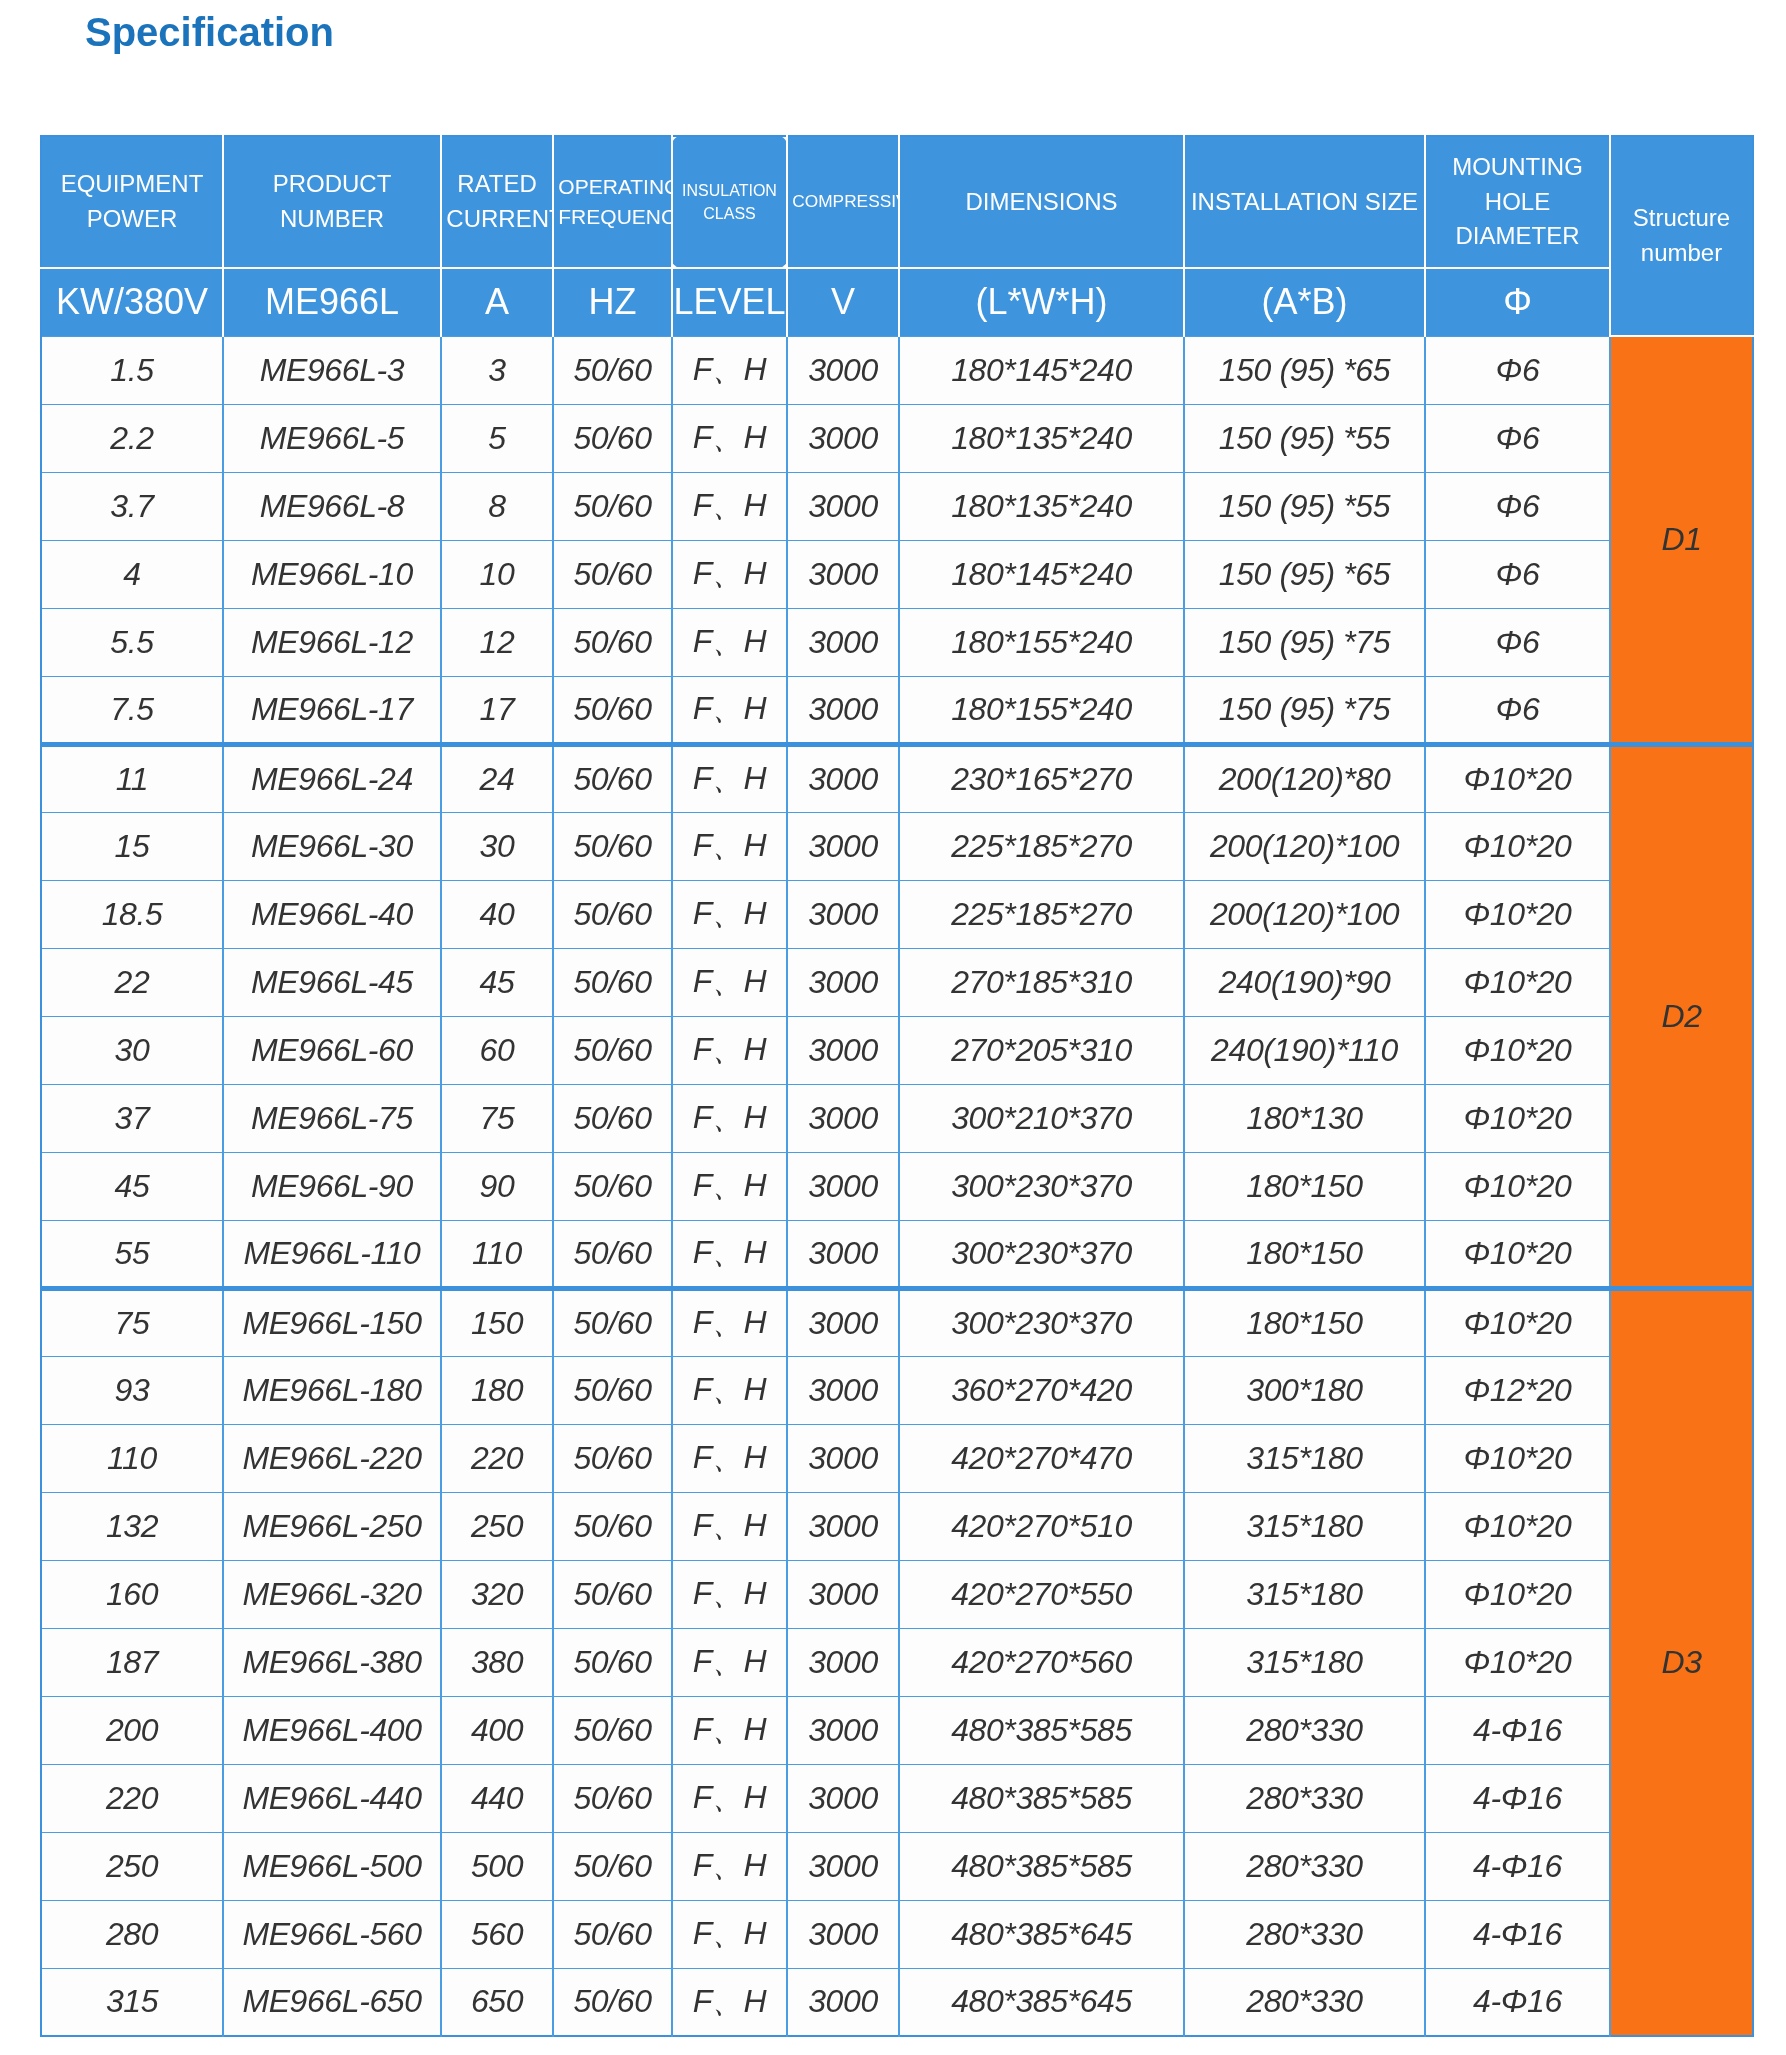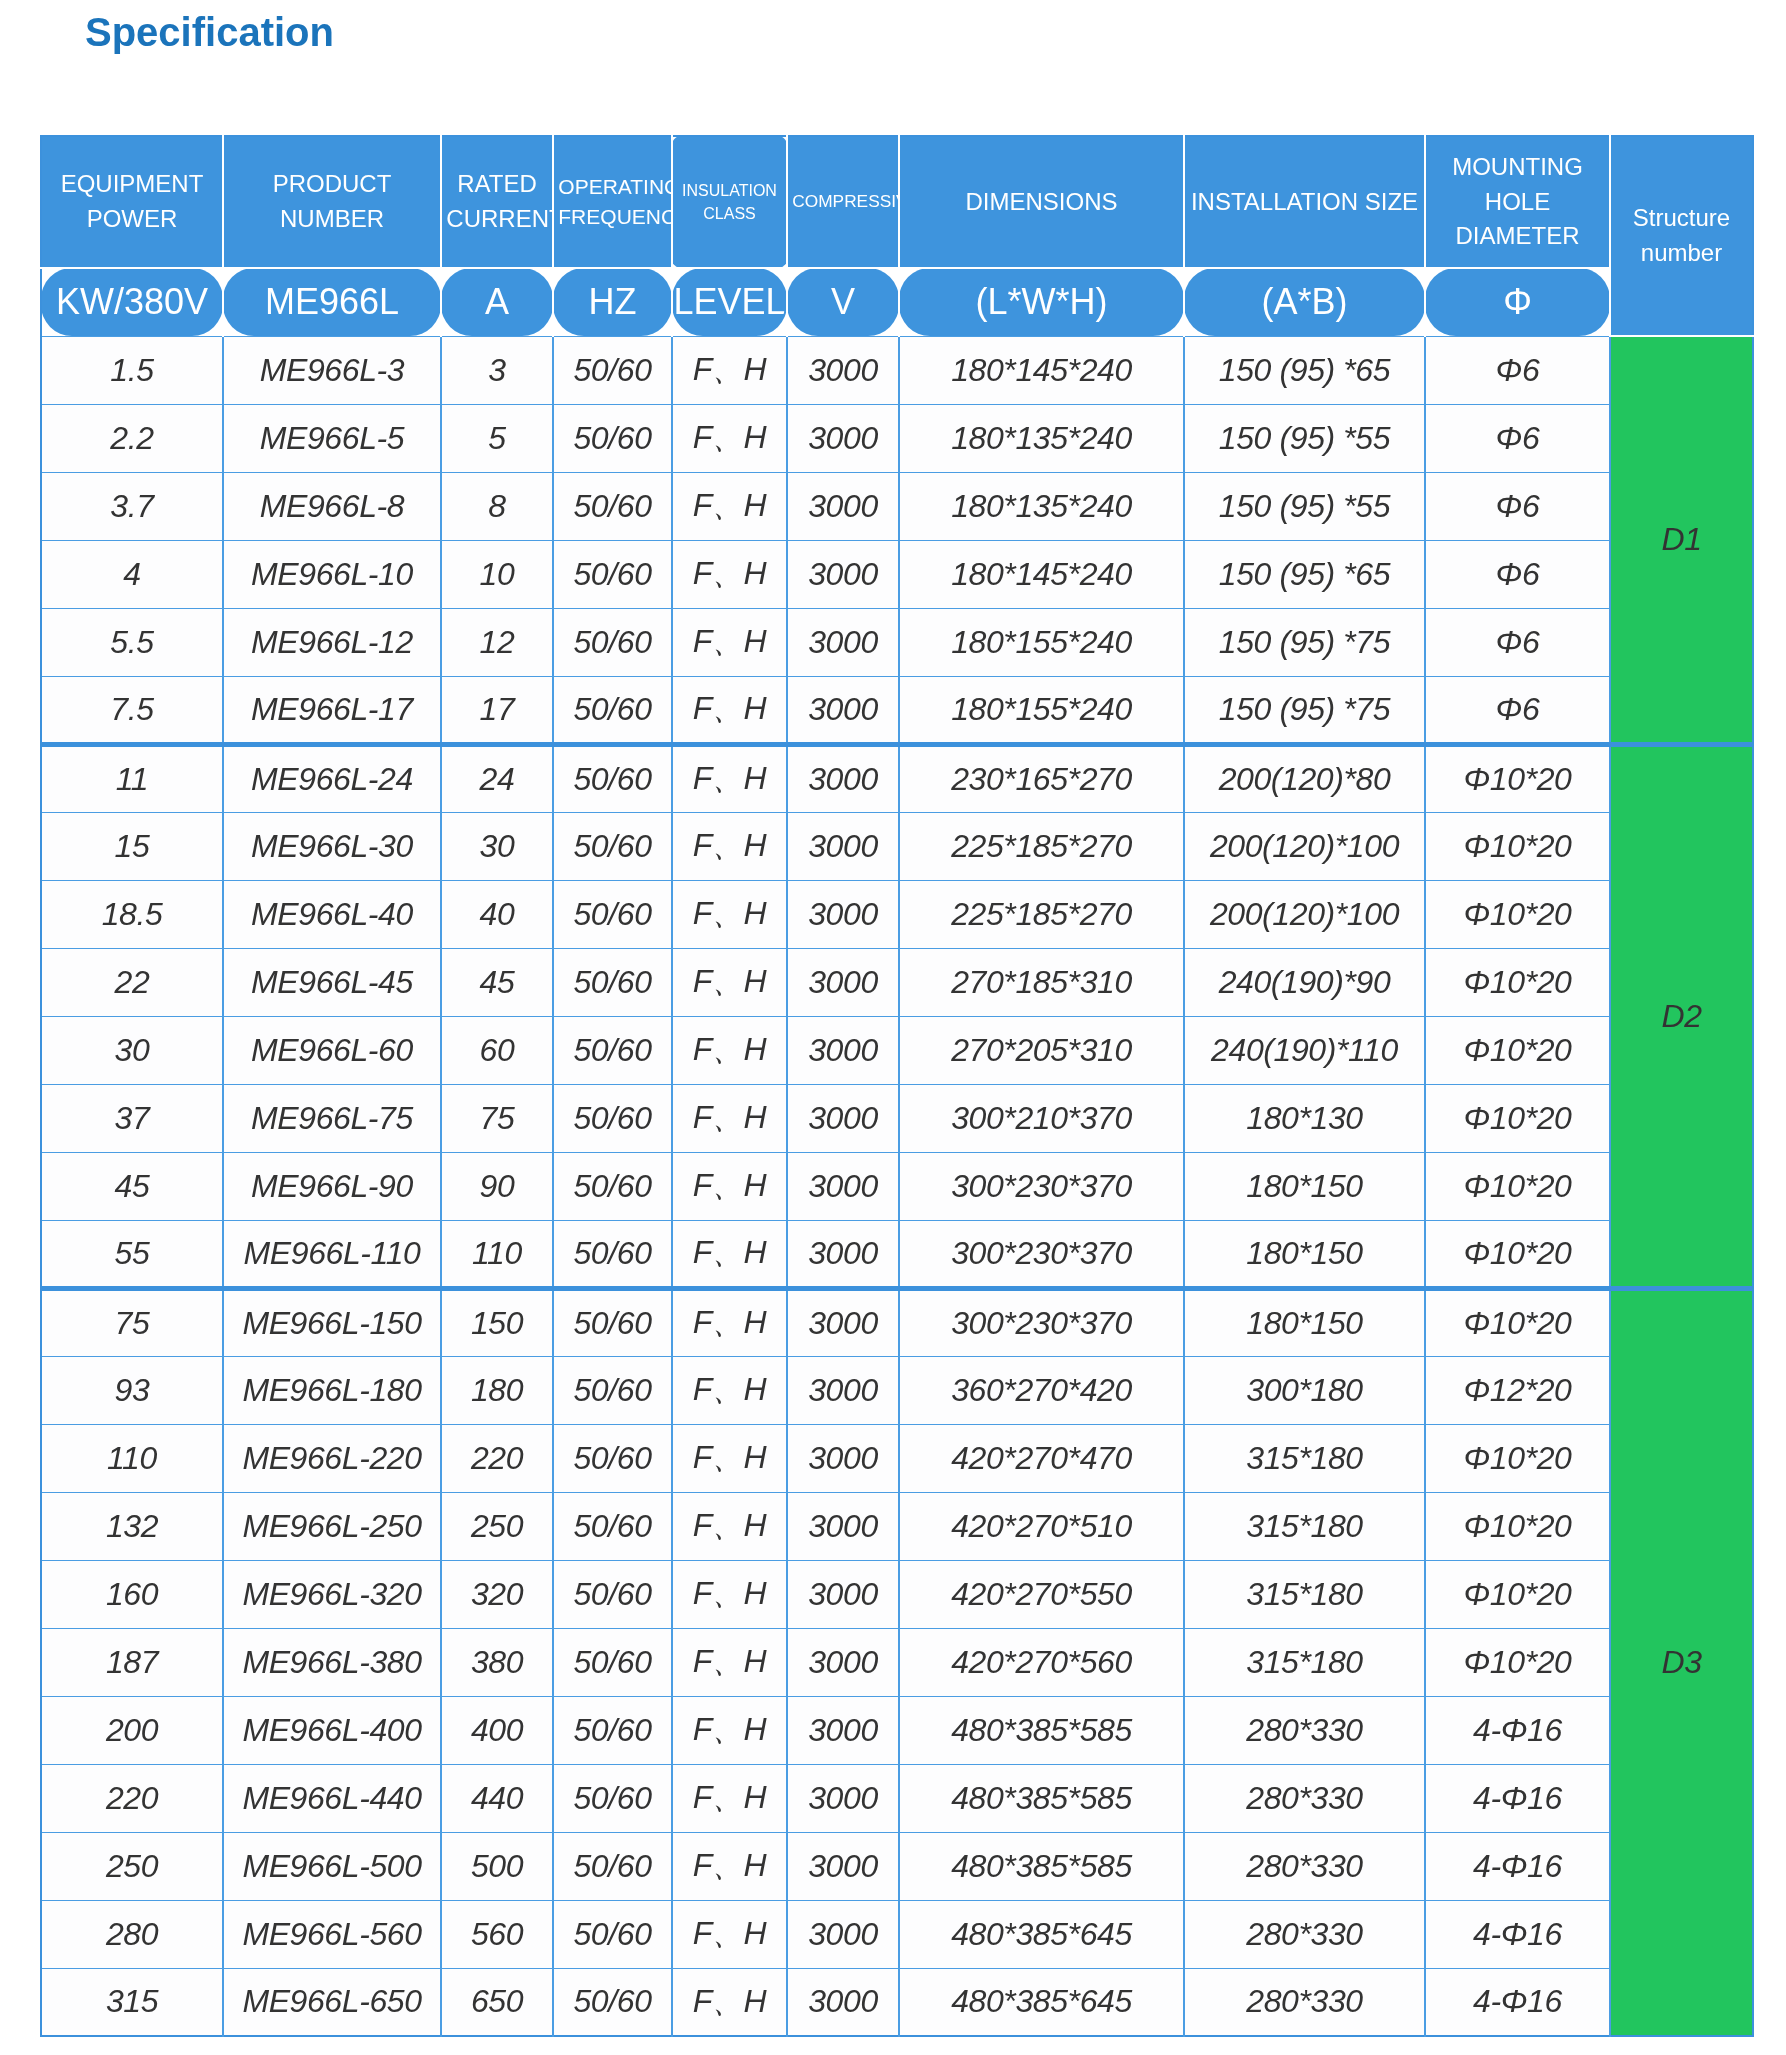--- a/index.html
+++ b/index.html
@@ -23,40 +23,40 @@
     text-align: center; vertical-align: middle;
     overflow: hidden; padding: 0;
   }
   thead th { background: #3e94dd; color: #ffffff; font-weight: 400; }
   tr.h1 { height: 132px; }
   tr.h1 th {
     font-size: 24px; line-height: 1.45; padding: 0 4.3px;
     border-right: 2.2px solid #ffffff; border-bottom: 2.2px solid #ffffff;
   }
   tr.h2 { height: 68px; }
-  tr.h2 th { font-size: 36px; border-right: 2.2px solid #ffffff; border-radius: 31px; }
+  tr.h2 th { font-size: 36px; border-right: 2.2px solid #ffffff; }
   tr.h1 th.fs-a { font-size: 21px; }
   tr.h1 th.fs-b { font-size: 16px; border-radius: 9px; }
   tr.h1 th.fs-c { font-size: 17.3px; }
   th.st-head {
     font-size: 27px; line-height: 1.5;
     border-right: none; border-bottom: none;
   }
   tr.h1 th.no-r, tr.h2 th.no-r { border-right: none; }
   tbody tr { height: 68px; font-style: italic; }
   tbody td {
     background: #fdfdfe; color: #333333;
     font-size: 32px; letter-spacing: -0.4px;
     border-top: 1.4px solid #4a9de3;
     border-right: 2.2px solid #4a9de3;
   }
   tbody td.st-cell {
     border-top: none; border-right: none;
     border-left: 2.2px solid #4a9de3;
-    background: #22c55e;
+    background: #f97316;
   }
   tbody tr.g-end td { border-bottom: 5.8px solid #3c91dc; }
   tbody td.g-endcell { border-bottom: 5.8px solid #3c91dc; }
 </style>
 </head>
 <body>
 
 <div class="page-title">Specification</div>
 
 <table class="spec">

